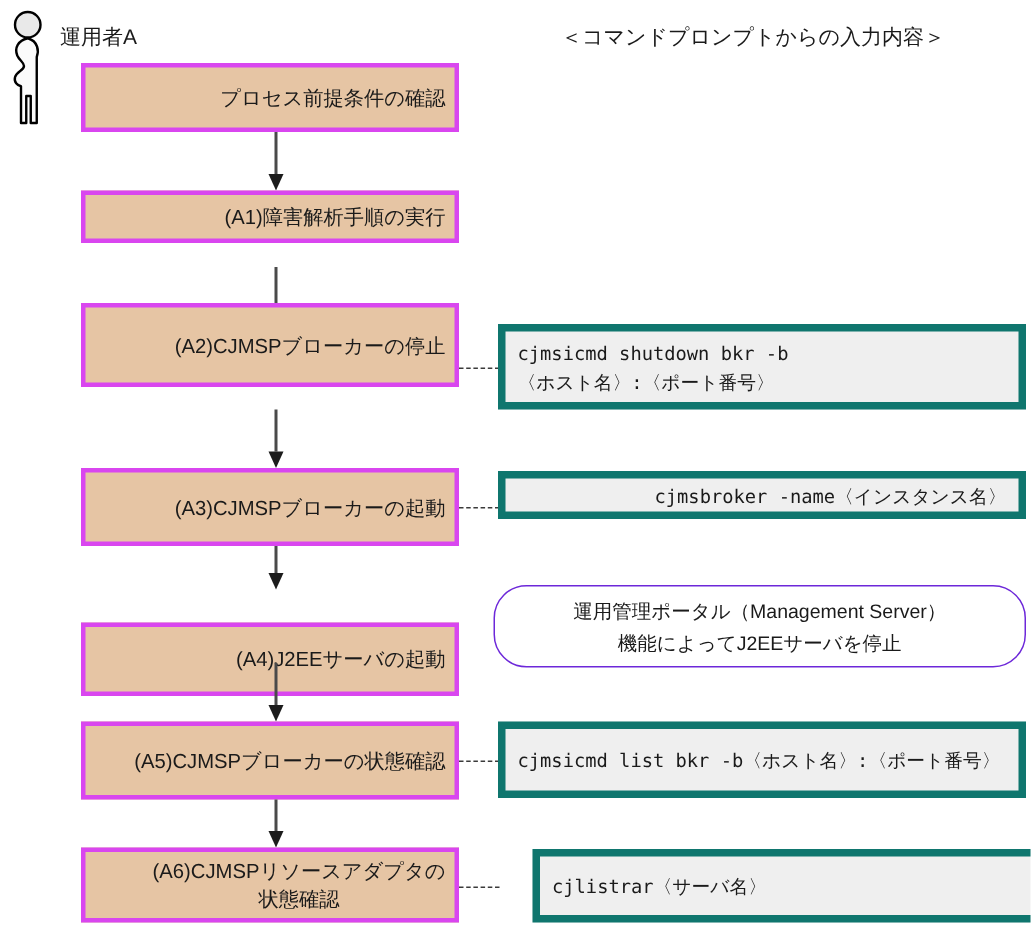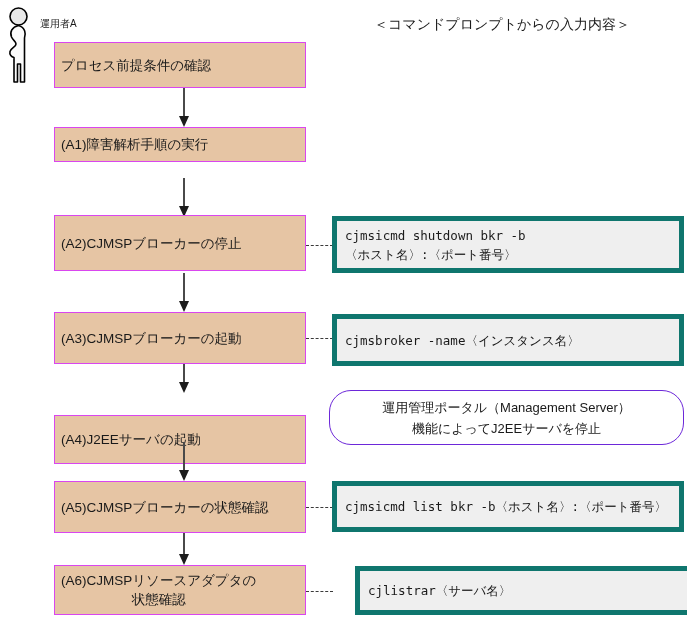--- a/index.html
+++ b/index.html
@@ -22,45 +22,45 @@
     position: absolute;
     left: 2px;
     top: 6px;
     width: 34px;
     height: 82px;
   }
   #actor-label {
     position: absolute;
     left: 40px;
     top: 15px;
-    font-size: 10px;
+    font-size: 14px;
     line-height: 18px;
     white-space: nowrap;
   }
 
   
   #prompt-header {
     position: absolute;
     left: 374px;
     top: 15px;
     font-size: 14px;
     line-height: 18px;
     white-space: nowrap;
   }
 
   
   .process-box {
     position: absolute;
     left: 54px;
     width: 252px;
     background: #e6c5a4;
-    border: 1px solid #d946ef;
+    border: 3px solid #d946ef;
     display: flex;
     align-items: center;
-    justify-content: flex-start;
+    justify-content: flex-end;
     text-align: center;
     font-size: 13.5px;
     line-height: 19px;
     padding: 2px 6px;
   }
   .process-box .label {
     display: block;
     white-space: pre-line;
   }
 
@@ -155,38 +155,38 @@
 </div>
 
 <div class="process-box" style="top:127px;height:35px;">
   <span class="label">(A1)障害解析手順の実行</span>
 </div>
 <div class="arrow" style="top:178px;height:39px;">
   <div class="shaft" style="height:28px;"></div>
   <div class="head"></div>
 </div>
 
-<div class="process-box" style="top:215px;height:56px;">
+<div class="process-box" style="top:202px;height:56px;">
   <span class="label">(A2)CJMSPブローカーの停止</span>
 </div>
 <div class="connector" style="left:306px;top:245px;width:27px;"></div>
 <div class="cmd-box" style="left:332px;top:216px;width:352px;height:57px;">
   <span class="cmd-text">cjmsicmd shutdown bkr -b
 〈ホスト名〉:〈ポート番号〉</span>
 </div>
 <div class="arrow" style="top:273px;height:39px;">
   <div class="shaft" style="height:28px;"></div>
   <div class="head"></div>
 </div>
 
 <div class="process-box" style="top:312px;height:52px;">
   <span class="label">(A3)CJMSPブローカーの起動</span>
 </div>
 <div class="connector" style="left:306px;top:338px;width:27px;"></div>
-<div class="cmd-box" style="left:332px;top:314px;width:352px;height:52px;">
+<div class="cmd-box" style="left:332px;top:314px;width:352px;height:32px;justify-content:flex-end;">
   <span class="cmd-text">cjmsbroker -name〈インスタンス名〉</span>
 </div>
 <div class="arrow" style="top:364px;height:29px;">
   <div class="shaft" style="height:18px;"></div>
   <div class="head"></div>
 </div>
 
 <div class="process-box" style="top:415px;height:49px;">
   <span class="label">(A4)J2EEサーバの起動</span>
 </div>

